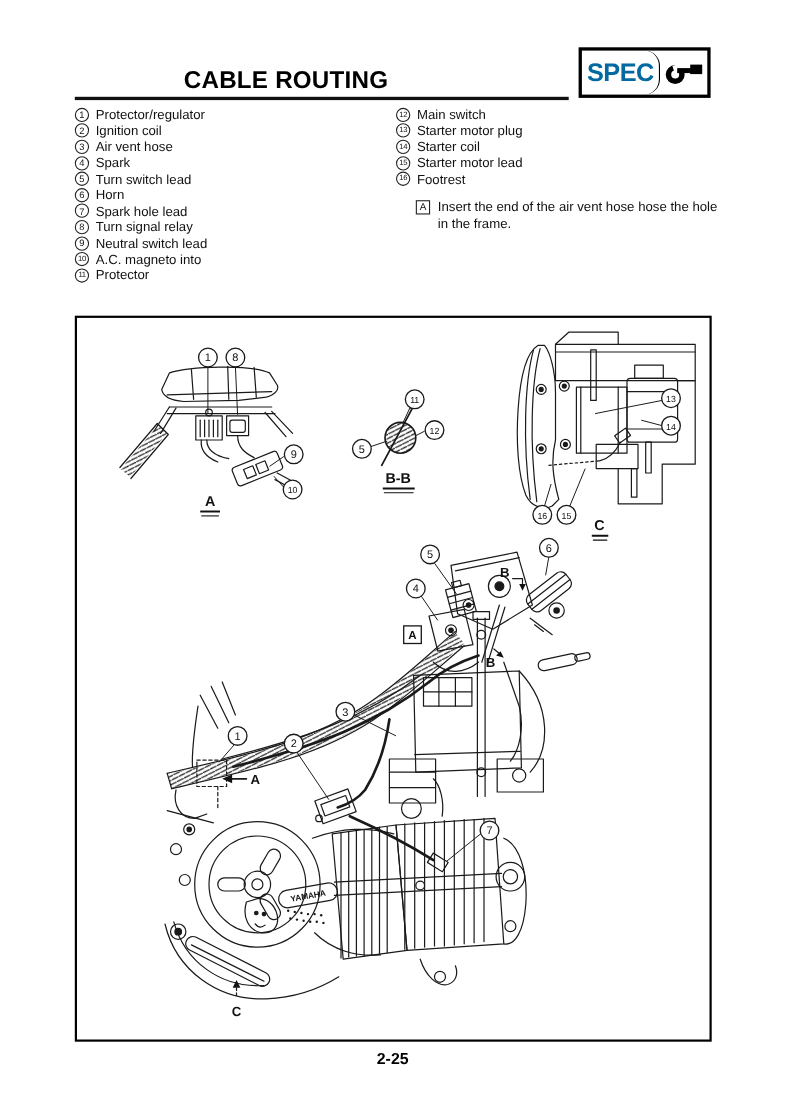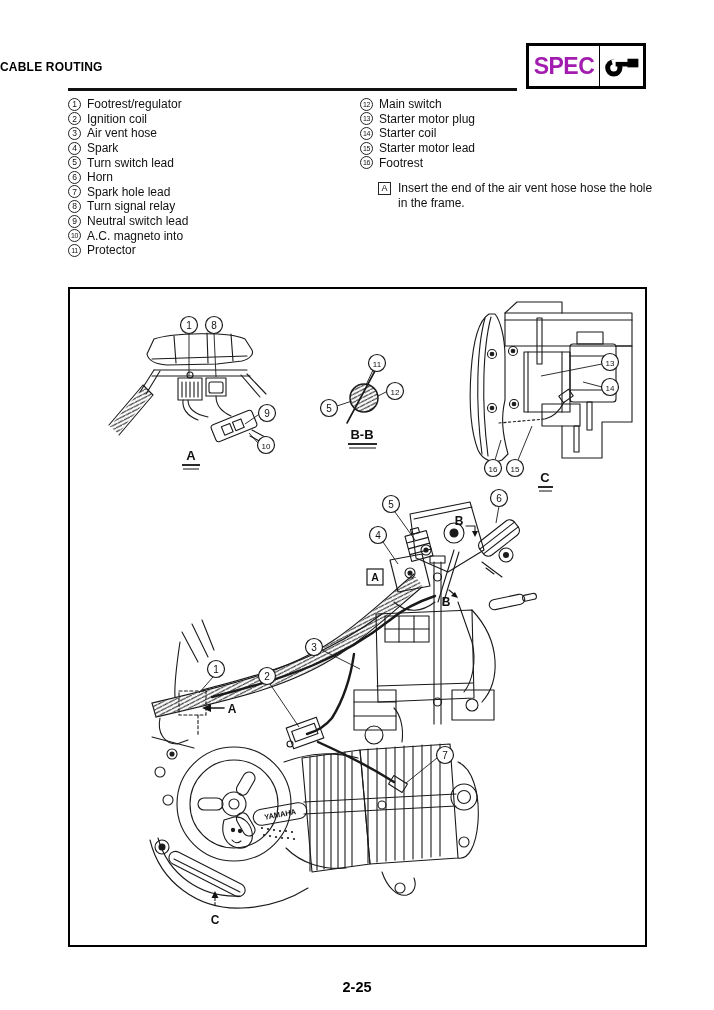--- a/index.html
+++ b/index.html
@@ -2,32 +2,32 @@
 <html><head>
 <meta charset="utf-8">
 <style>
   html,body { margin:0; padding:0; background:#fff; }
   .page {
     position:relative; width:714px; height:1010px; background:#fff;
     font-family:"Liberation Sans", sans-serif; color:#111; overflow:hidden;
   }
   
   .page-title {
-    position:absolute; top:60px; left:0; width:520px; text-align:left;
-    font-size:12px; font-weight:bold; letter-spacing:0.2px; margin:0; color:#000;
+    position:absolute; top:60px; left:0; width:520px; text-align:center;
+    font-size:22px; font-weight:bold; letter-spacing:0.2px; margin:0; color:#000;
   }
   .title-rule { position:absolute; left:68px; top:88px; width:449px; height:3px; background:#111; }
   .spec-box {
     position:absolute; left:526px; top:43px; width:120px; height:46px;
     border:3px solid #000; display:flex; box-sizing:border-box; background:#fff;
   }
   .spec-label {
     width:70px; display:flex; align-items:center; justify-content:center;
     font-size:23px; font-weight:bold; letter-spacing:-0.5px;
-    border-right:1.5px solid #000; color:#a21caf;
+    border-right:1.5px solid #000; color:#0369a1;border-radius:14px;
   }
   .spec-icon-cell { flex:1; display:flex; align-items:center; justify-content:center; }
   
   .legend-col { position:absolute; margin:0; padding:0; list-style:none; }
   .legend-col.left  { left:68px;  top:97px; }
   .legend-col.right { left:360px; top:97px;text-align:center; }
   .legend-col li { display:flex; align-items:center; height:14.6px; font-size:12px; white-space:nowrap; }
   .circ {
     display:inline-flex; align-items:center; justify-content:center; box-sizing:border-box;
     width:13px; height:13px; border:1px solid #222; border-radius:50%;
@@ -53,21 +53,21 @@
   .cab { stroke:#1a1a1a; stroke-width:2.4; fill:none; stroke-linecap:round; }
   .co circle { fill:#fff; stroke:#1a1a1a; stroke-width:1.2; }
   .co line   { stroke:#1a1a1a; stroke-width:0.9; }
   .co text   { font-size:10px; fill:#111; stroke:none; text-anchor:middle; }
   .co text.two { font-size:8px; }
   .lbl { font-size:13px; font-weight:bold; fill:#111; text-anchor:middle; }
   .lbl-s { font-size:12px; font-weight:bold; fill:#111; text-anchor:middle; }
   .ul1 { stroke:#111; stroke-width:1.8; } .ul2 { stroke:#111; stroke-width:1; }
   .page-number {
     position:absolute; left:0; top:955px; width:714px; text-align:center;
-    font-size:14.5px; font-weight:bold; color:#000;margin-top:24px;
+    font-size:14.5px; font-weight:bold; color:#000;
   }
 </style>
 </head>
 <body>
 
 <div class="page">
 
   <h1 class="page-title">CABLE ROUTING</h1>
   <div class="title-rule"></div>
 
@@ -79,21 +79,21 @@
         <rect x="13" y="7" width="12" height="8" fill="#fff" transform="rotate(-18 13 16)"></rect>
         <rect x="15" y="9.5" width="16" height="5" fill="#000"></rect>
         <rect x="28" y="6" width="12" height="9.5" fill="#000"></rect>
       </svg>
     </span>
   </div>
 
   <ul class="legend-col left">
     <li>
         <span class="circ">1</span>
-        <span>Footrest/regulator</span>
+        <span>Protector/regulator</span>
       </li>
     <li>
         <span class="circ">2</span>
         <span>Ignition coil</span>
       </li>
     <li>
         <span class="circ">3</span>
         <span>Air vent hose</span>
       </li>
     <li>

